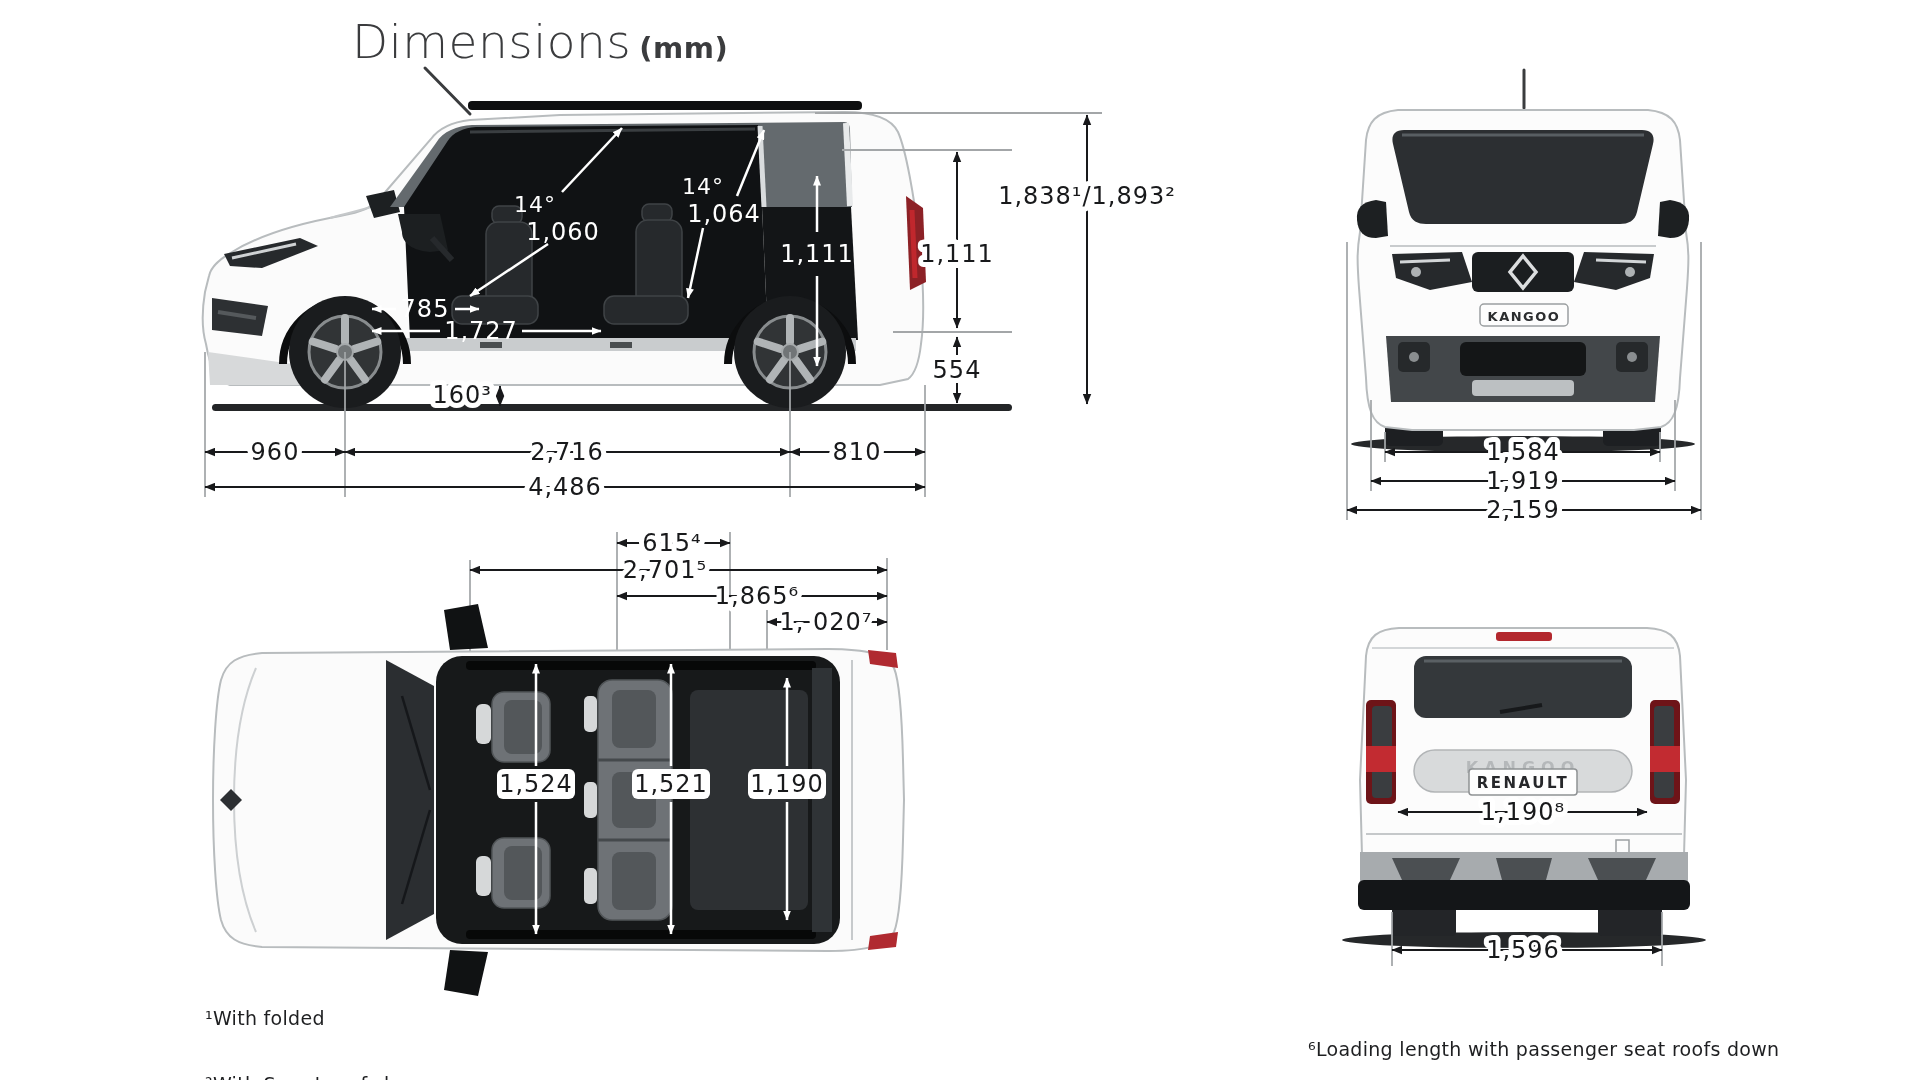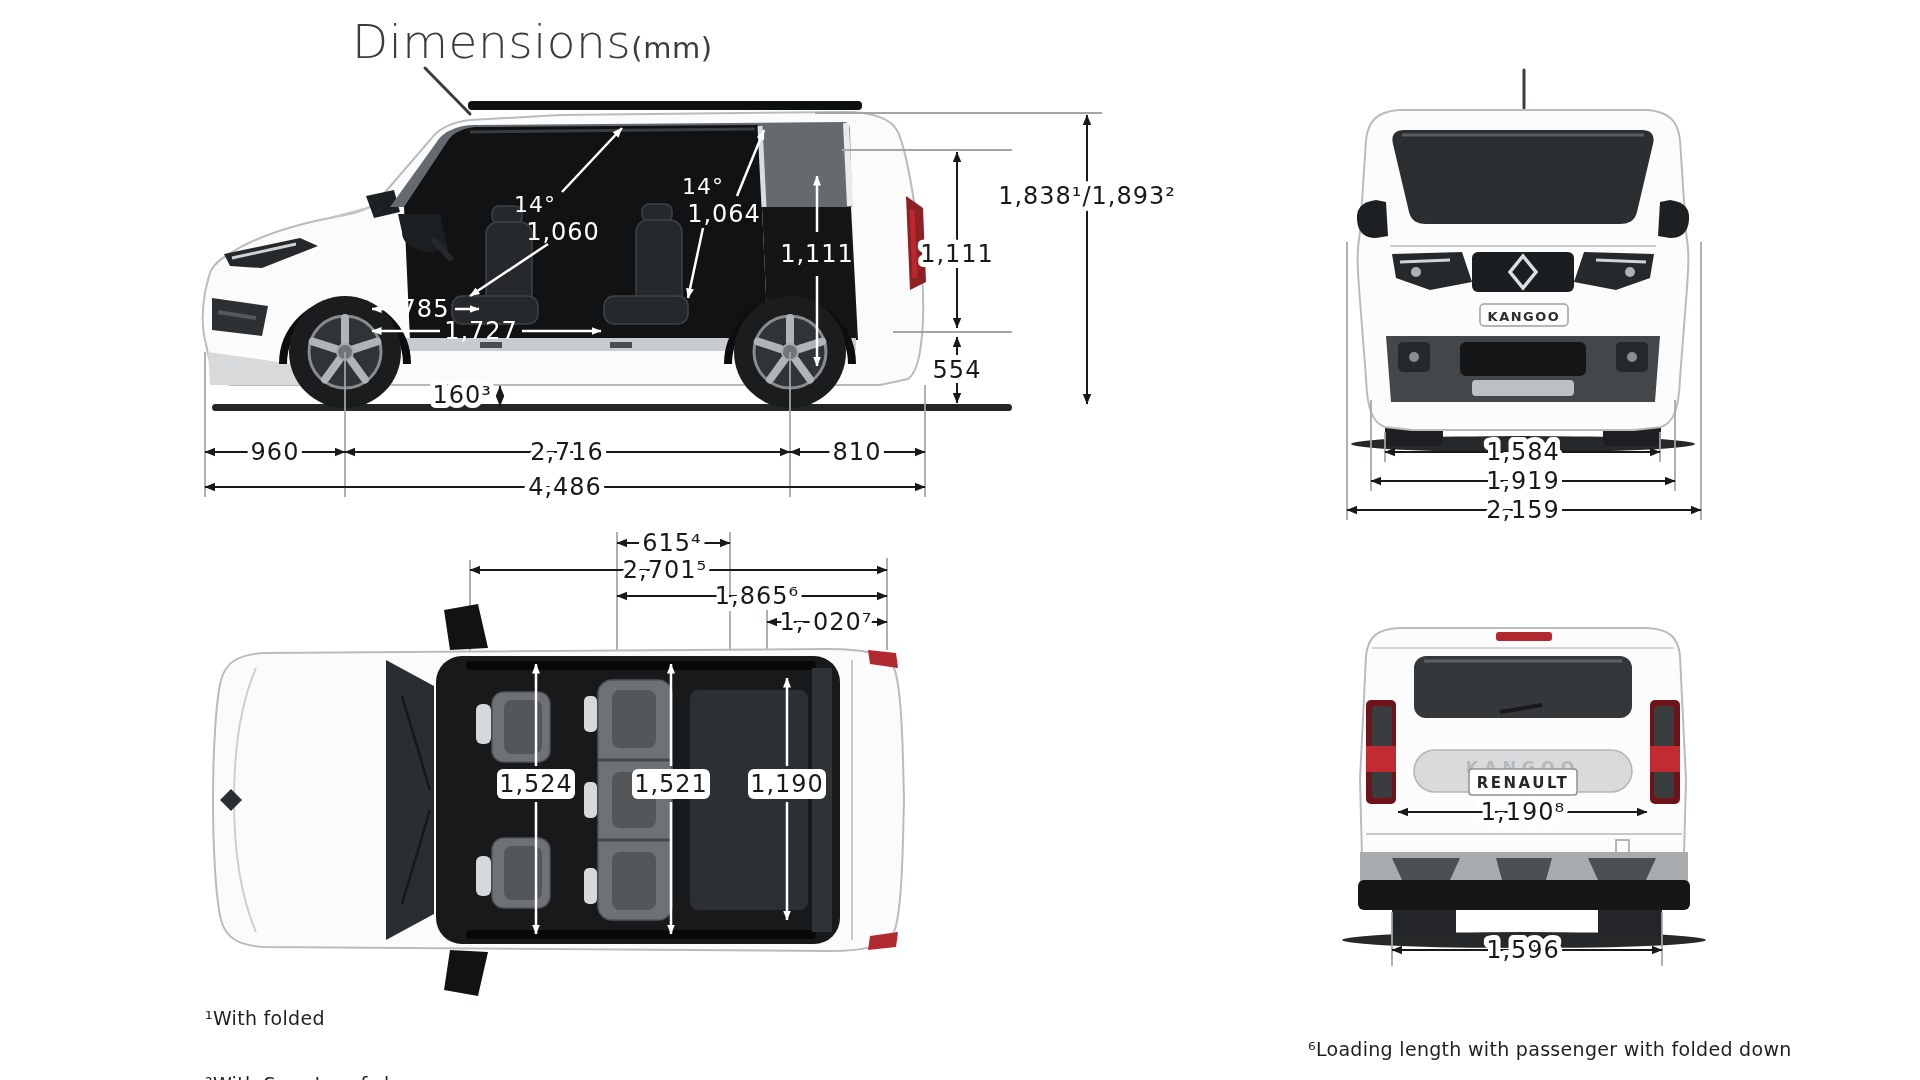--- a/index.html
+++ b/index.html
@@ -1,19 +1,19 @@
 <!DOCTYPE html>
 <html><head>
 <meta charset="utf-8">
 <style>
   html,body{margin:0;padding:0;background:#fff}
   .page{position:relative;width:1920px;height:1080px;background:#ffffff;overflow:hidden;
         font-family:"DejaVu Sans","Liberation Sans",sans-serif;}
   .title{position:absolute;left:352px;top:14px;color:#3b3c3e;font-weight:200;font-size:47px;letter-spacing:.5px}
-  .title .unit{font-size:29px;font-weight:400}
+  .title .unit{font-size:29px;margin-left:8px;font-weight:700}
   .fn{position:absolute;color:#1e1f21;font-size:19px;line-height:22.3px;letter-spacing:.3px;white-space:pre}
   .fnl{left:205px;top:962px}
   .fnr{left:1308px;top:993px}
   svg text{dominant-baseline:central}
   svg .d{font-size:24px;fill:#18191b;letter-spacing:1px;text-anchor:middle}
   svg .hd{stroke:#ffffff;stroke-width:10px;paint-order:stroke;stroke-linejoin:round}
   svg .wd{fill:#ffffff}
   svg .sm{font-size:22px}
   svg .end{text-anchor:end}
   svg .badge-txt{font-size:13px;letter-spacing:1.5px;fill:#2b2d2f;text-anchor:middle;font-weight:bold}
@@ -318,18 +318,18 @@
   </svg>
 
   <div class="fn fnl">
     <div>¹With folded</div>
     <div>²With Smart roofs bars</div>
     
     
     
   </div>
   <div class="fn fnr">
-    <div>⁶Loading length with passenger with folded down</div>
+    <div>⁶Loading length with passenger seat roofs down</div>
     
     
   </div>
 
 </div>
 
 </body></html>

